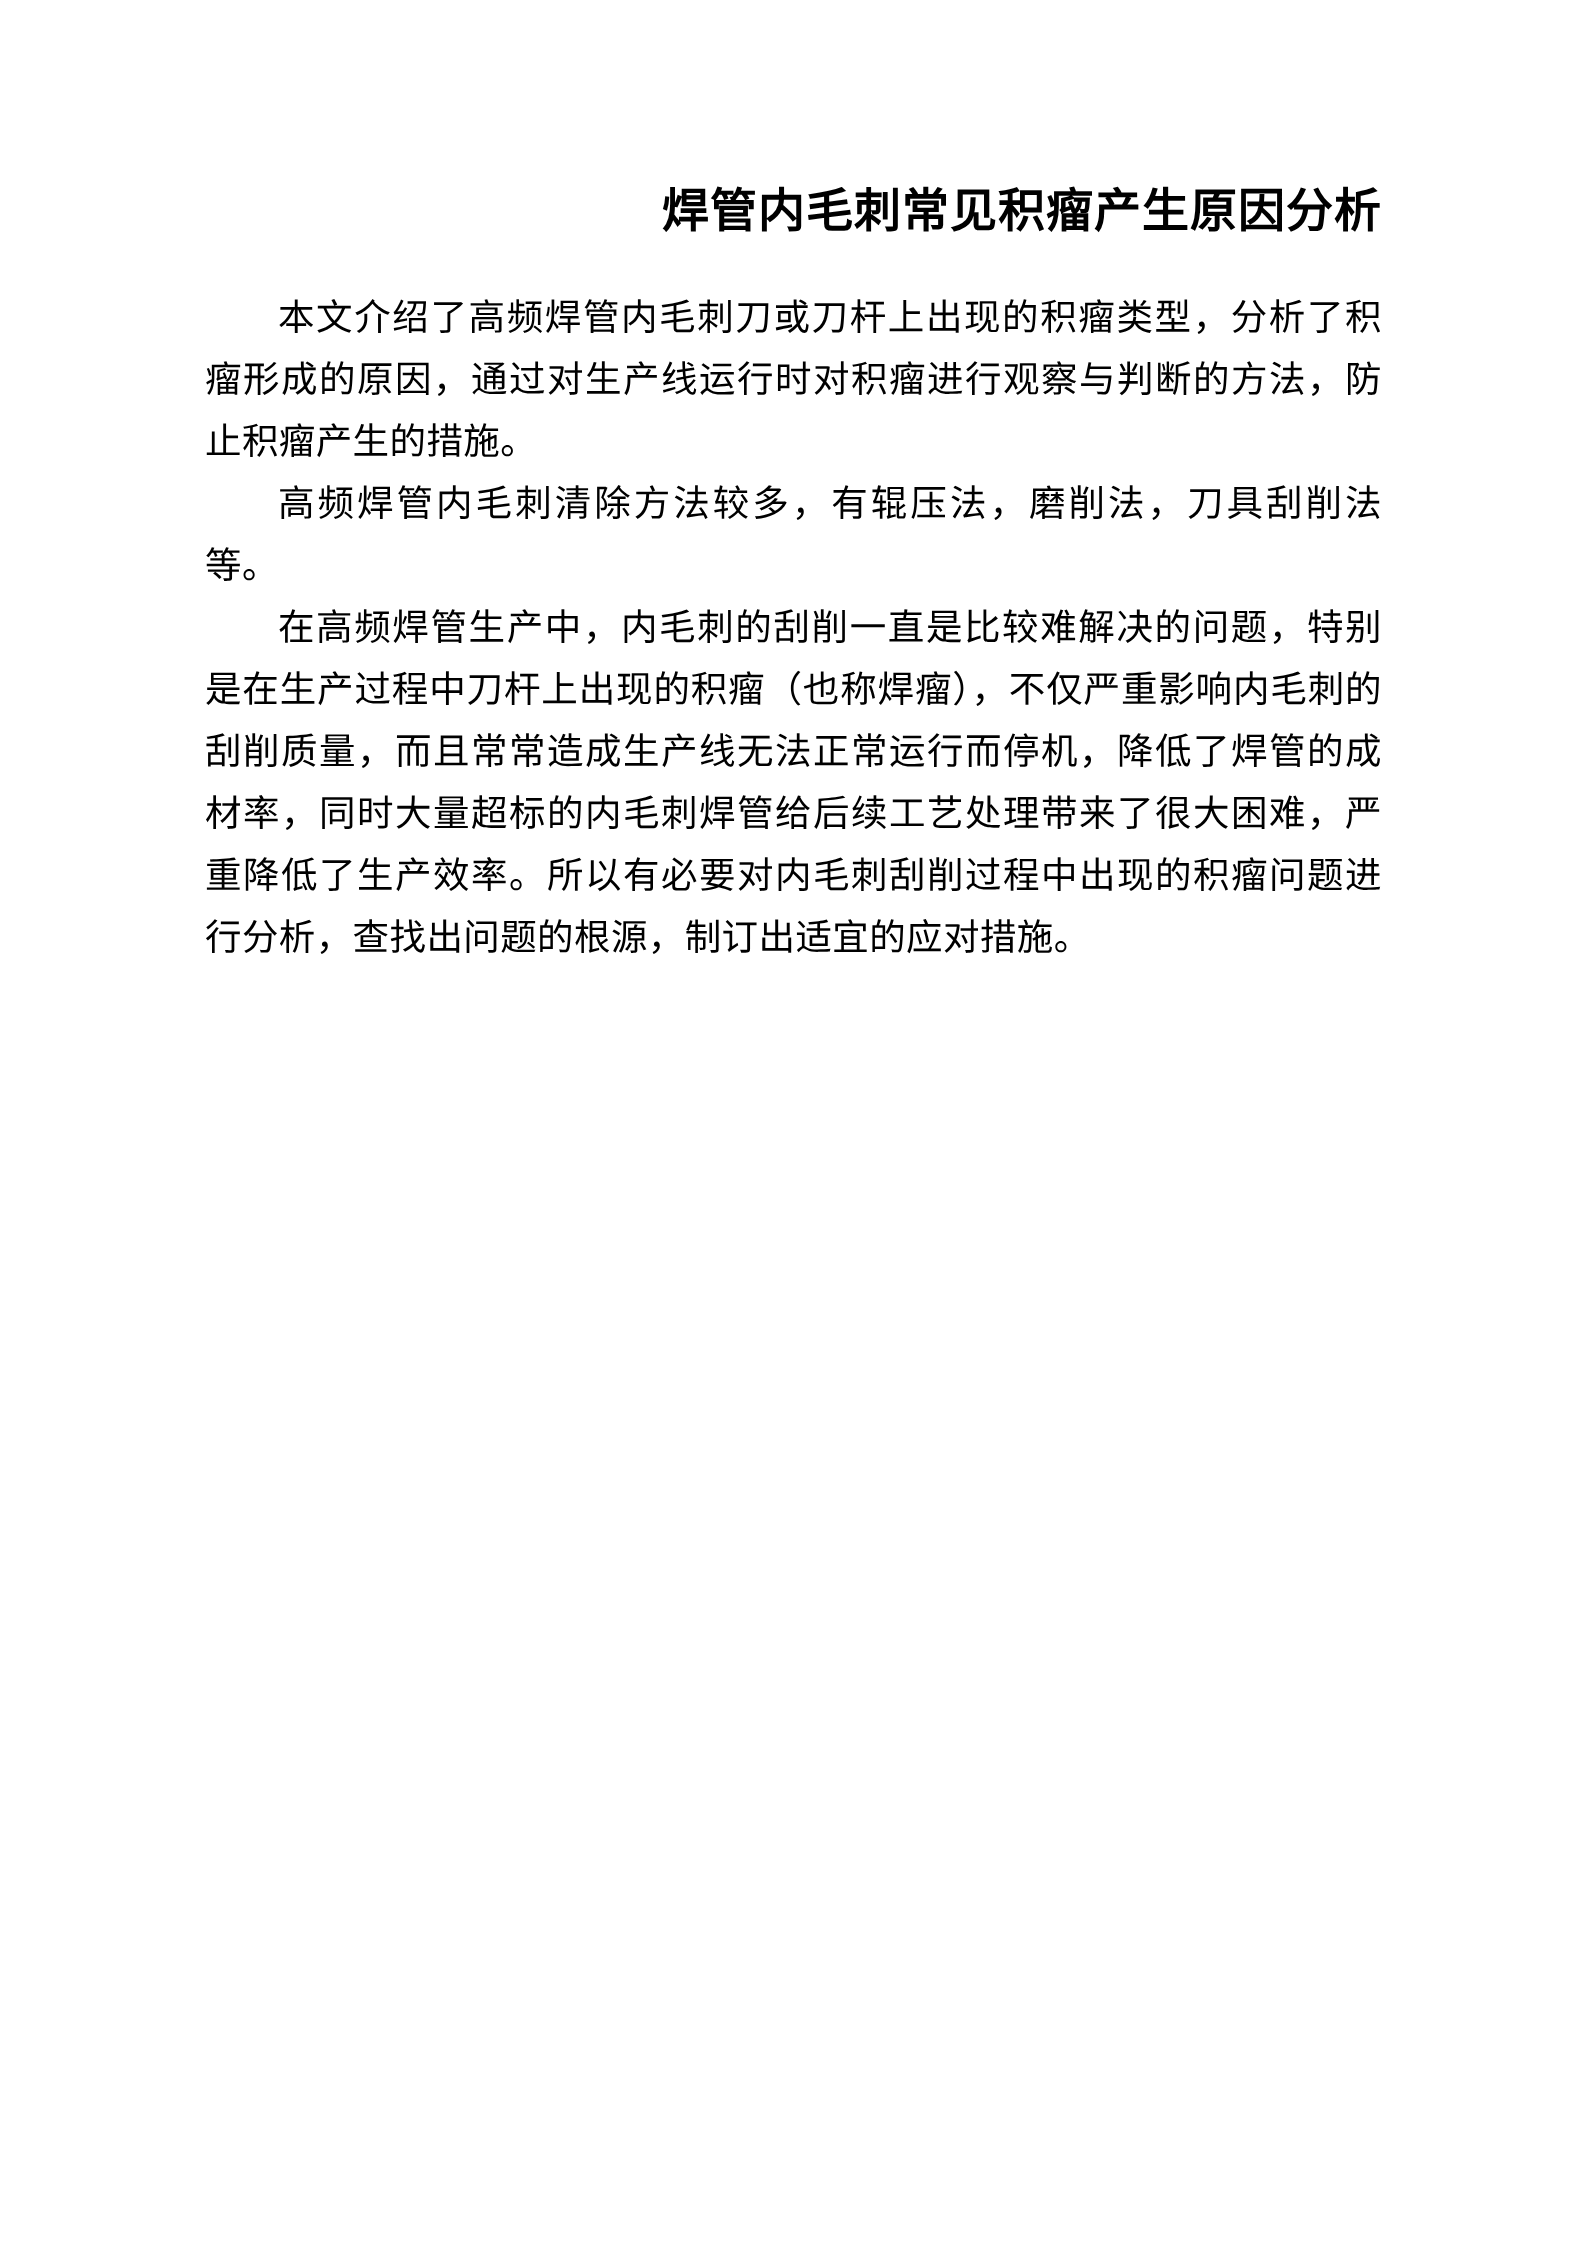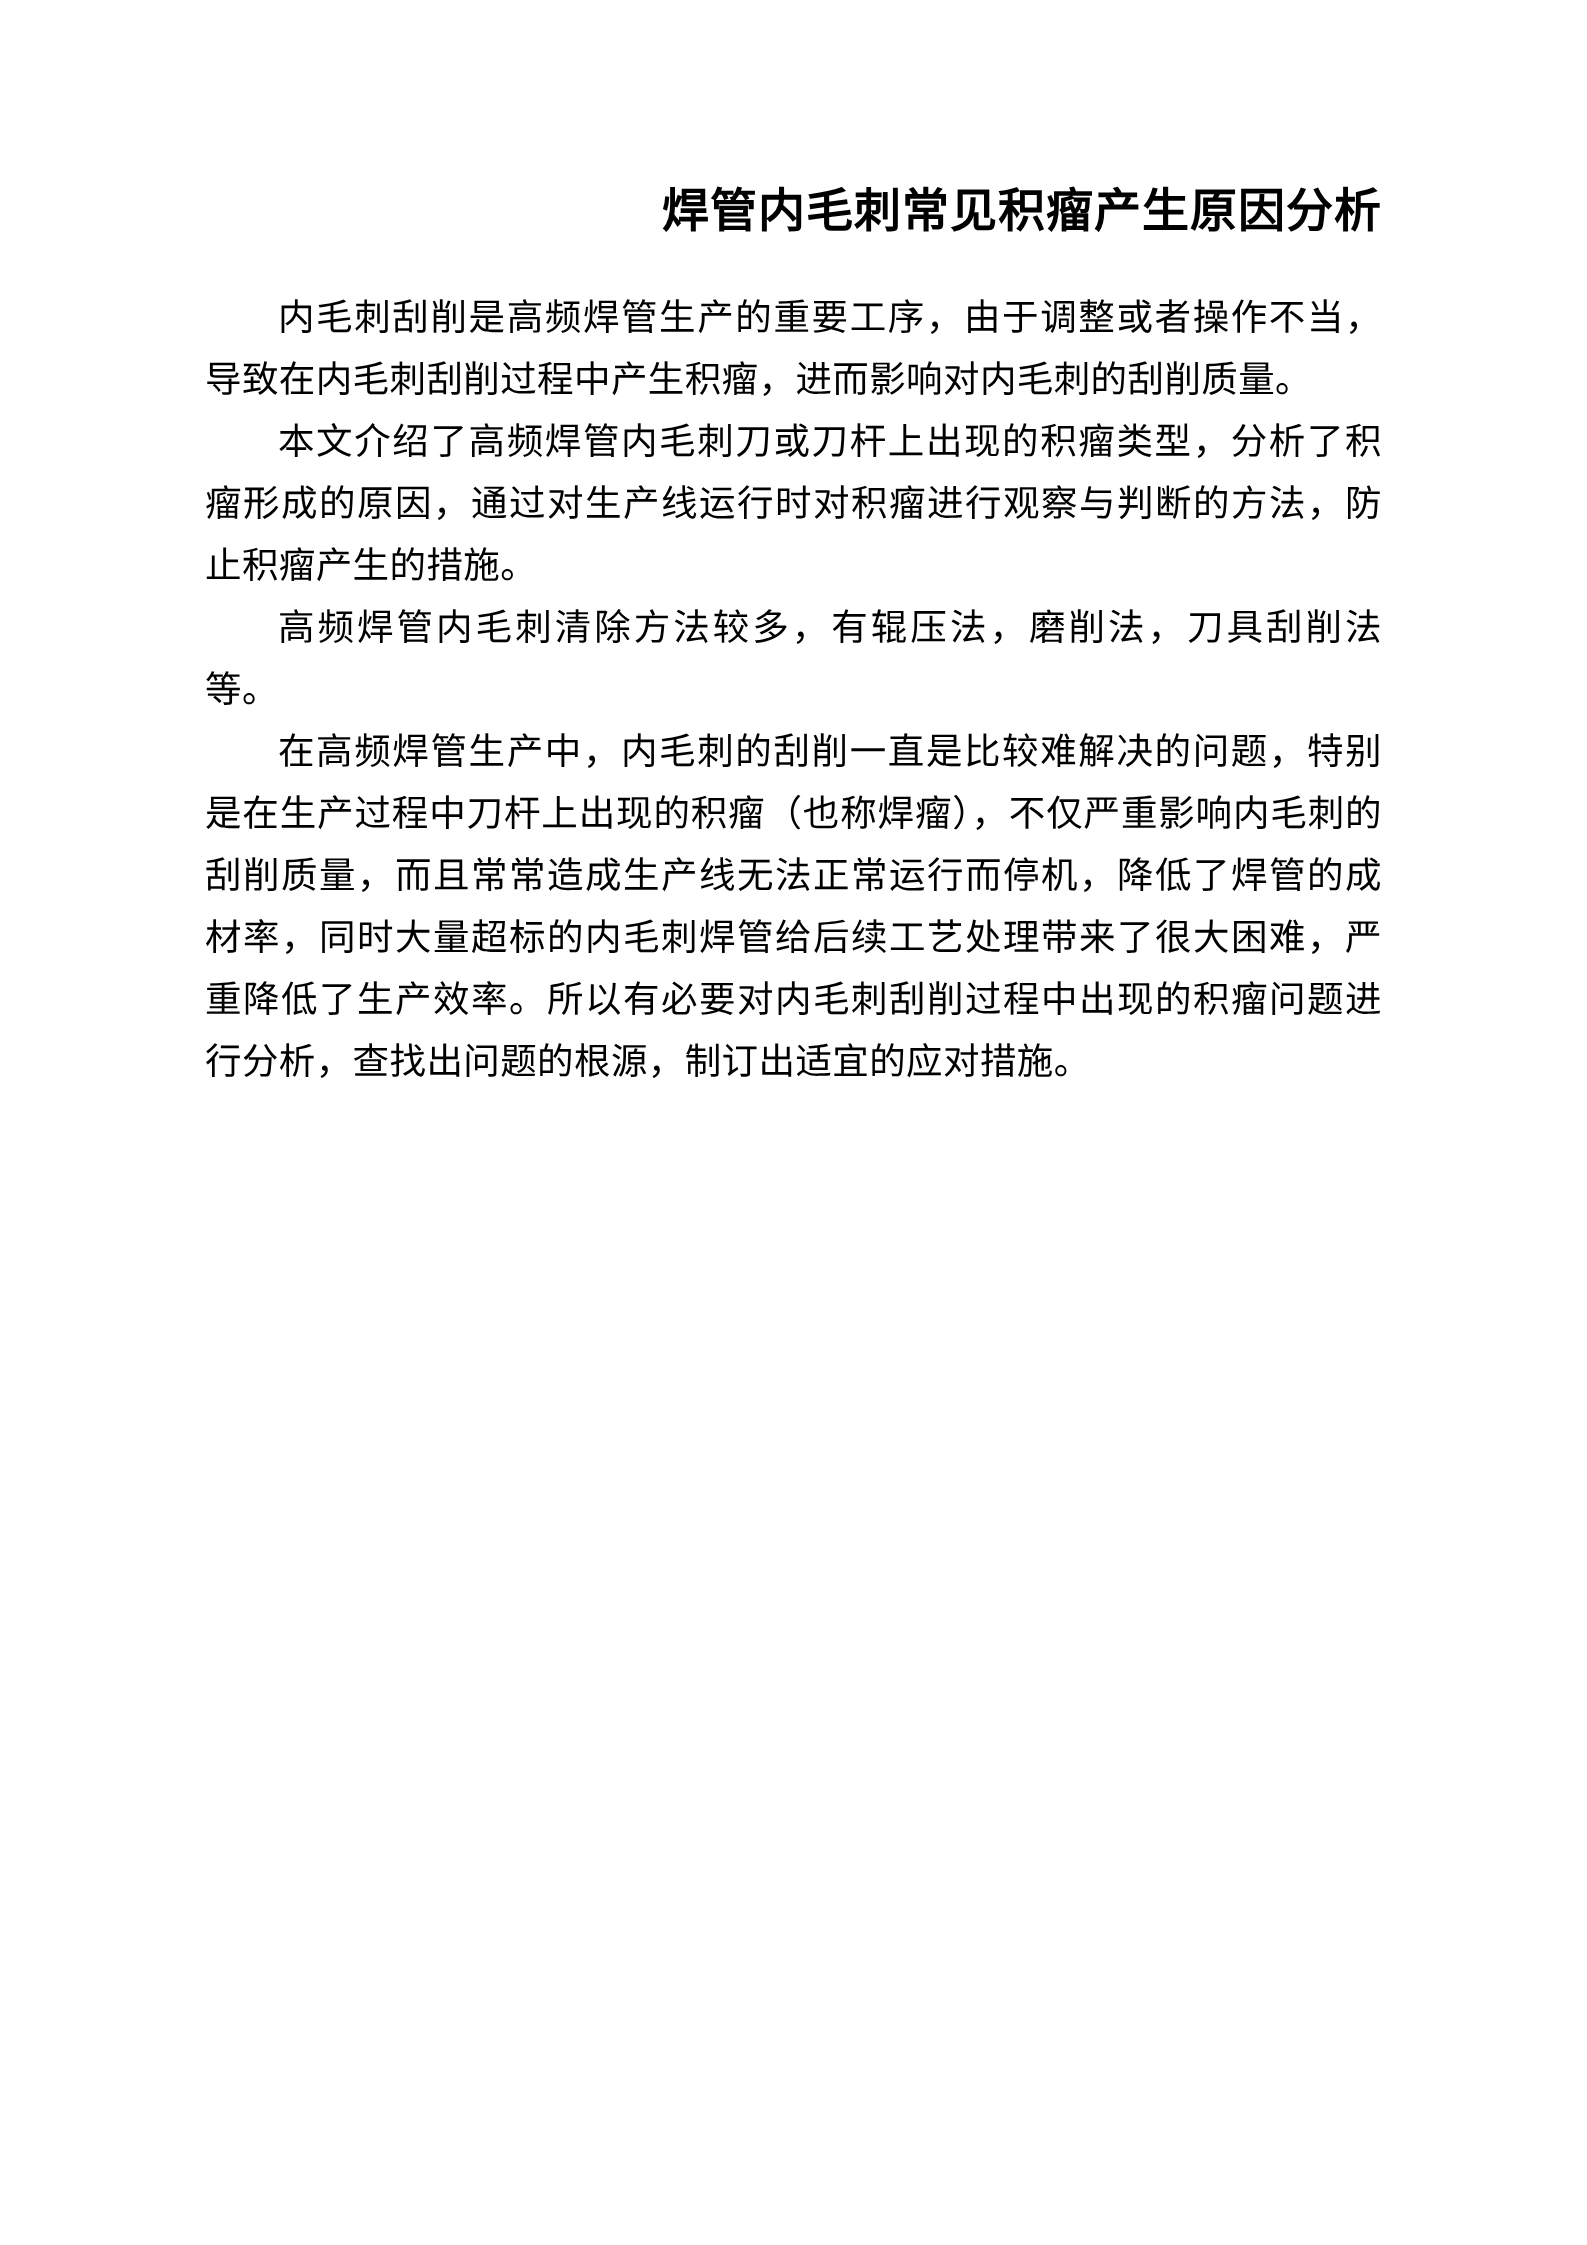--- a/index.html
+++ b/index.html
@@ -42,18 +42,17 @@
     margin: 0 0 0 0;
     text-indent: 2em;
   }
 </style>
 </head>
 <body>
 
 <div class="page">
   <h1 class="doc-title">焊管内毛刺常见积瘤产生原因分析</h1>
   <div class="body-text">
-    <p>内毛刺刮削是高频焊管生产的重要工序，由于调整或者操作不当，导致在内毛刺刮削过程中产生积瘤，进而影响对内毛刺的刮削质量。</p>
     <p>本文介绍了高频焊管内毛刺刀或刀杆上出现的积瘤类型，分析了积瘤形成的原因，通过对生产线运行时对积瘤进行观察与判断的方法，防止积瘤产生的措施。</p>
     <p>高频焊管内毛刺清除方法较多，有辊压法，磨削法，刀具刮削法等。</p>
     <p>在高频焊管生产中，内毛刺的刮削一直是比较难解决的问题，特别是在生产过程中刀杆上出现的积瘤（也称焊瘤），不仅严重影响内毛刺的刮削质量，而且常常造成生产线无法正常运行而停机，降低了焊管的成材率，同时大量超标的内毛刺焊管给后续工艺处理带来了很大困难，严重降低了生产效率。所以有必要对内毛刺刮削过程中出现的积瘤问题进行分析，查找出问题的根源，制订出适宜的应对措施。</p>
   </div>
 </div>
 
 </body></html>

